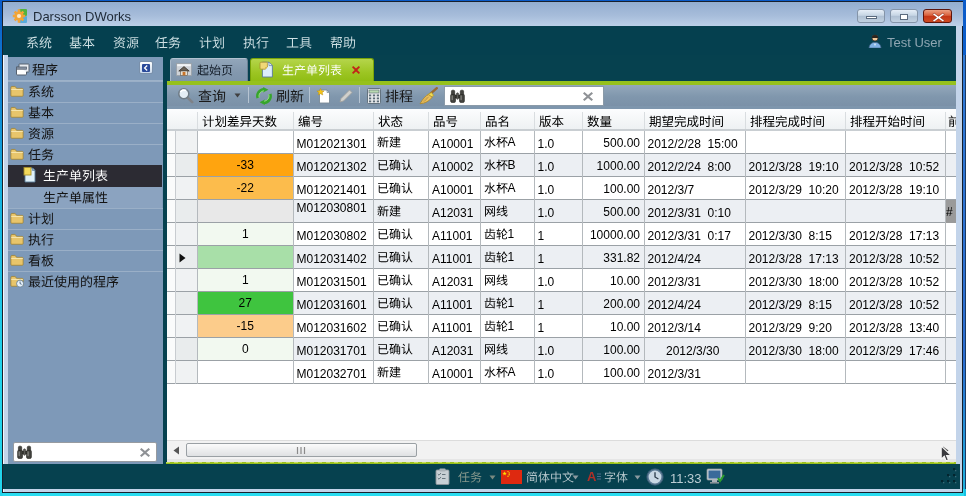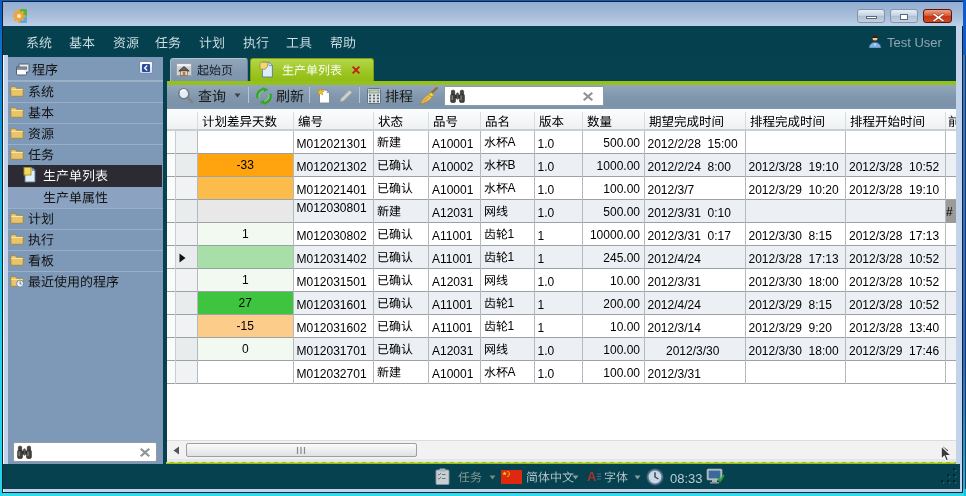--- a/index.html
+++ b/index.html
@@ -93,20 +93,21 @@
       <rect x="7" y="1" width="8" height="7" rx="1" fill="#52b33e"></rect>
       <rect x="7" y="8" width="8" height="7" rx="1" fill="#58acdc"></rect>
       <g fill="#f2a436">
         <circle cx="7" cy="8" r="4.6"></circle>
         <g stroke="#f2a436" stroke-width="2.6">
           <path d="M7 1.2 L7 14.8 M0.8 8 L13.2 8 M2.6 3.6 L11.4 12.4 M11.4 3.6 L2.6 12.4"></path>
         </g>
       </g>
       <circle cx="7" cy="8" r="2.1" fill="#fbe9c8"></circle>
     </svg>
+    <div style="position:absolute;left:33px;top:9px;width:200px;height:15px;font:13px 'Liberation Sans',sans-serif;color:#1d2835;">Darsson DWorks</div>
     <div style="position:absolute;left:857px;top:9px;width:28px;height:14px;background:linear-gradient(180deg,#e6eef7 0%,#c6d5e4 45%,#aebfd2 50%,#c2d2e2 100%);border:1px solid #8494a8;border-radius:3px;">
       <div style="position:absolute;left:8px;top:6px;width:11px;height:3px;background:#fff;border:1px solid #5a6a7e"></div>
     </div>
     <div style="position:absolute;left:890px;top:9px;width:28px;height:14px;background:linear-gradient(180deg,#e6eef7 0%,#c6d5e4 45%,#aebfd2 50%,#c2d2e2 100%);border:1px solid #8494a8;border-radius:3px;">
       <div style="position:absolute;left:9px;top:3.5px;width:8px;height:6px;background:#fff;border:1.6px solid #5a6a7e"></div>
     </div>
     <div style="position:absolute;left:923px;top:9px;width:29px;height:14px;background:linear-gradient(180deg,#eba083 0%,#d9603c 45%,#c43516 50%,#cf4b22 100%);border:1px solid #5d150c;border-radius:3px;">
       <svg style="position:absolute;left:7.5px;top:1.5px;width:13px;height:11px" viewBox="0 0 13 11">
         <path d="M2 1 L6.5 4.2 L11 1 L12.3 2.5 L8.4 5.5 L12.3 8.5 L11 10 L6.5 6.8 L2 10 L0.7 8.5 L4.6 5.5 L0.7 2.5Z" fill="#fff" stroke="#8a2a18" stroke-width="0.6"></path>
       </svg>
@@ -650,20 +651,21 @@
     <div style="position:absolute;left:537.5px;top:159.5px;width:44.5px;height:14px;font:12px 'Liberation Sans',sans-serif;color:#000;white-space:nowrap;">1.0</div>
     <div style="position:absolute;left:582px;top:159px;width:58px;height:14px;font:12px 'Liberation Sans',sans-serif;color:#000;white-space:nowrap;text-align:right;">1000.00</div>
     <div style="position:absolute;left:647.5px;top:159.5px;width:97px;height:14px;font:12px 'Liberation Sans',sans-serif;color:#000;white-space:nowrap;">2012/2/24&nbsp; 8:00</div>
     <div style="position:absolute;left:748.5px;top:159.5px;width:96.5px;height:14px;font:12px 'Liberation Sans',sans-serif;color:#000;white-space:nowrap;">2012/3/28&nbsp; 19:10</div>
     <div style="position:absolute;left:849px;top:159.5px;width:96px;height:14px;font:12px 'Liberation Sans',sans-serif;color:#000;white-space:nowrap;">2012/3/28&nbsp; 10:52</div>
     <div style="position:absolute;left:167px;top:176.2px;width:788.5px;height:0.9px;background:#9ba1a6;"></div>
     <div style="position:absolute;left:167px;top:177px;width:788.5px;height:23px;background:#fff;"></div>
     <div style="position:absolute;left:167px;top:177px;width:7.5px;height:23px;background:#fafbfb;"></div>
     <div style="position:absolute;left:174.5px;top:177px;width:22.5px;height:23px;background:#f0f2f3;"></div>
     <div style="position:absolute;left:197px;top:177px;width:95.5px;height:23px;background:#fcbc4c;"></div>
+    <div style="position:absolute;left:197px;top:177px;width:95.5px;height:23px;font:12px 'Liberation Sans',sans-serif;color:#000;white-space:nowrap;text-align:center;line-height:23px;padding-left:1px;">-22</div>
     <div style="position:absolute;left:296.5px;top:182.5px;width:76.5px;height:14px;font:12px 'Liberation Sans',sans-serif;color:#000;white-space:nowrap;">M012021401</div>
     <div style="position:absolute;left:377px;top:182px;width:51px;height:14px;white-space:nowrap;"><svg class="ct" style="width:36.0px;height:12.0px;display:inline-block;vertical-align:top;" viewBox="0 -880 3000 1000" fill="#000">
         <g transform="scale(1,-1)">
           <use href="#g64"></use>
           <use href="#g65" x="1000"></use>
           <use href="#g66" x="2000"></use>
         </g>
       </svg></div>
     <div style="position:absolute;left:432px;top:182.5px;width:47.5px;height:14px;font:12px 'Liberation Sans',sans-serif;color:#000;white-space:nowrap;">A10001</div>
     <div style="position:absolute;left:483.5px;top:182px;width:50px;height:14px;white-space:nowrap;"><svg class="ct" style="width:24.0px;height:12.0px;display:inline-block;vertical-align:top;" viewBox="0 -880 2000 1000" fill="#000">
@@ -739,21 +741,21 @@
         </g>
       </svg></div>
     <div style="position:absolute;left:432px;top:251.5px;width:47.5px;height:14px;font:12px 'Liberation Sans',sans-serif;color:#000;white-space:nowrap;">A11001</div>
     <div style="position:absolute;left:483.5px;top:251px;width:50px;height:14px;white-space:nowrap;"><svg class="ct" style="width:24.0px;height:12.0px;display:inline-block;vertical-align:top;" viewBox="0 -880 2000 1000" fill="#000">
         <g transform="scale(1,-1)">
           <use href="#g69"></use>
           <use href="#g70" x="1000"></use>
         </g>
       </svg><span style="font:12px 'Liberation Sans',sans-serif;color:#000;white-space:nowrap;vertical-align:top;line-height:12.5px">1</span></div>
     <div style="position:absolute;left:537.5px;top:251.5px;width:44.5px;height:14px;font:12px 'Liberation Sans',sans-serif;color:#000;white-space:nowrap;">1</div>
-    <div style="position:absolute;left:582px;top:251px;width:58px;height:14px;font:12px 'Liberation Sans',sans-serif;color:#000;white-space:nowrap;text-align:right;">245.00</div>
+    <div style="position:absolute;left:582px;top:251px;width:58px;height:14px;font:12px 'Liberation Sans',sans-serif;color:#000;white-space:nowrap;text-align:right;">331.82</div>
     <div style="position:absolute;left:647.5px;top:251.5px;width:97px;height:14px;font:12px 'Liberation Sans',sans-serif;color:#000;white-space:nowrap;">2012/4/24</div>
     <div style="position:absolute;left:748.5px;top:251.5px;width:96.5px;height:14px;font:12px 'Liberation Sans',sans-serif;color:#000;white-space:nowrap;">2012/3/28&nbsp; 17:13</div>
     <div style="position:absolute;left:849px;top:251.5px;width:96px;height:14px;font:12px 'Liberation Sans',sans-serif;color:#000;white-space:nowrap;">2012/3/28&nbsp; 10:52</div>
     <div style="position:absolute;left:167px;top:268.2px;width:788.5px;height:0.9px;background:#9ba1a6;"></div>
     <div style="position:absolute;left:167px;top:269px;width:788.5px;height:23px;background:#fff;"></div>
     <div style="position:absolute;left:167px;top:269px;width:7.5px;height:23px;background:#fafbfb;"></div>
     <div style="position:absolute;left:174.5px;top:269px;width:22.5px;height:23px;background:#f0f2f3;"></div>
     <div style="position:absolute;left:197px;top:269px;width:95.5px;height:23px;background:#f2f9f0;"></div>
     <div style="position:absolute;left:197px;top:269px;width:95.5px;height:23px;font:12px 'Liberation Sans',sans-serif;color:#000;white-space:nowrap;text-align:center;line-height:23px;padding-left:1px;">1</div>
     <div style="position:absolute;left:296.5px;top:274.5px;width:76.5px;height:14px;font:12px 'Liberation Sans',sans-serif;color:#000;white-space:nowrap;">M012031501</div>
@@ -965,21 +967,21 @@
       </svg>
     </div>
     <svg style="position:absolute;left:634px;top:475px;width:7px;height:5px;" viewBox="0 0 7 5">
       <path d="M0.5 0.5 L6.5 0.5 L3.5 4.5Z" fill="#8a9aa0"></path>
     </svg>
     <svg style="position:absolute;left:646px;top:468px;width:18px;height:18px;" viewBox="0 0 18 18">
       <circle cx="9" cy="9" r="8.2" fill="#5a7a94" stroke="#3a5a74" stroke-width="0.8"></circle>
       <circle cx="9" cy="9" r="6.4" fill="#c8d8e4"></circle>
       <path d="M9 4.3 L9 9 L12.4 11" stroke="#2a3a48" stroke-width="1.3" fill="none"></path>
     </svg>
-    <div style="position:absolute;left:670px;top:470.5px;width:40px;height:14px;font:13px 'Liberation Sans',sans-serif;color:#bccdd3;">08:33</div>
+    <div style="position:absolute;left:670px;top:470.5px;width:40px;height:14px;font:13px 'Liberation Sans',sans-serif;color:#bccdd3;">11:33</div>
     <svg style="position:absolute;left:706px;top:468px;width:19px;height:17px;" viewBox="0 0 19 17">
       <rect x="1" y="1" width="15" height="11" rx="1" fill="#cdd5da" stroke="#8a9298" stroke-width="0.8"></rect>
       <rect x="2.5" y="2.5" width="12" height="8" fill="#3a6a9a"></rect>
       <rect x="6" y="12" width="5" height="2" fill="#aab2b8"></rect>
       <rect x="4" y="14" width="9" height="1.6" fill="#8a9298"></rect>
       <path d="M12 10 L14 13 L18 7" stroke="#2aa02a" stroke-width="2" fill="none"></path>
     </svg>
     <svg style="position:absolute;left:941px;top:468px;width:17px;height:17px;" viewBox="0 0 17 17">
       <rect x="12" y="0" width="2.2" height="2.2" fill="#03242e"></rect>
       <rect x="14" y="2" width="1.3" height="1.3" fill="#3a6a78"></rect>

